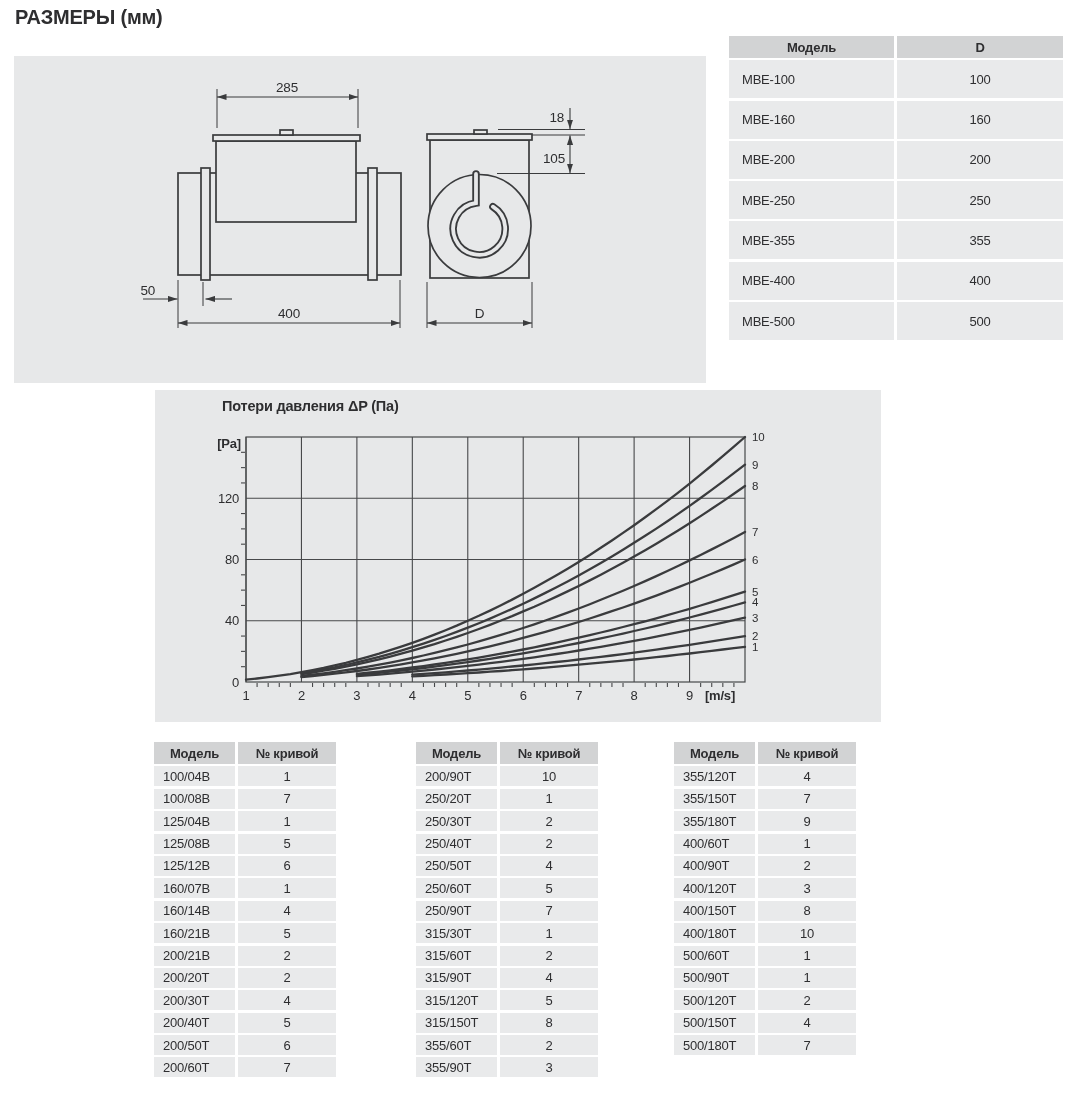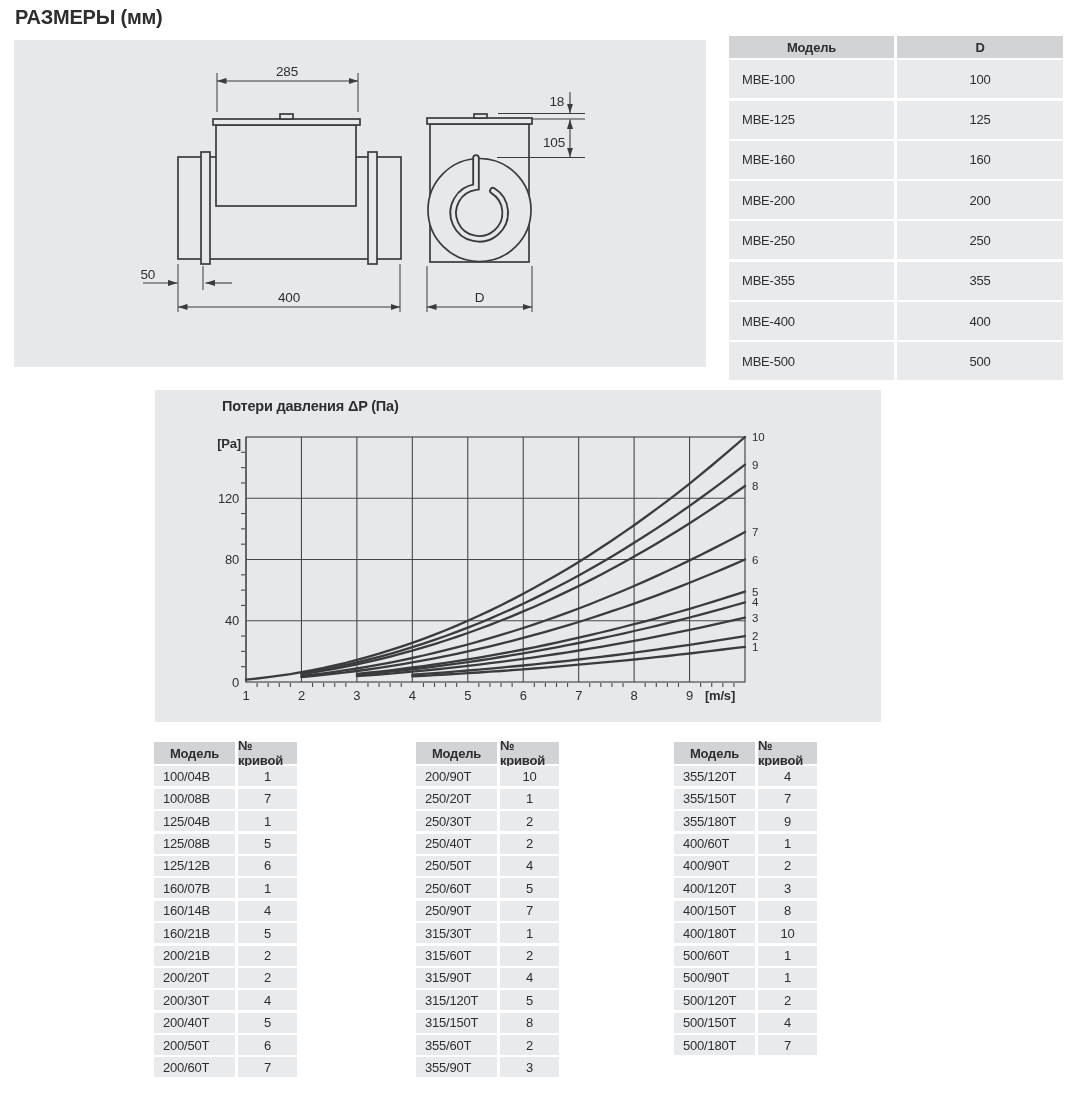--- a/index.html
+++ b/index.html
@@ -3,21 +3,21 @@
 <meta charset="utf-8">
 <style>
   html,body{margin:0;padding:0;}
   body{
     width:1071px;height:1099px;position:relative;background:#ffffff;
     font-family:"Liberation Sans","DejaVu Sans",sans-serif;color:#2e2e30;
     overflow:hidden;letter-spacing:-0.2px;
   }
   #heading{position:absolute;left:15px;top:6px;font-size:20px;font-weight:bold;}
   .panel{position:absolute;background:#e7e8e9;}
-  #panel-drawing{left:14px;top:40px;width:692px;height:327px;}
+  #panel-drawing{left:14px;top:56px;width:692px;height:327px;}
   #panel-chart{left:155px;top:390px;width:690px;height:332px;padding-left:36px;}
   #panel-drawing svg,#panel-chart svg{position:absolute;left:0;top:0;}
   .chart-title{position:absolute;left:67px;top:8px;font-size:14.5px;font-weight:bold;}
 
   
   .shape{fill:#e7e8e9;stroke:#3a3b3d;stroke-width:1.7;}
   .ext{stroke:#3a3b3d;stroke-width:1;fill:none;}
   .dim{stroke:#3a3b3d;stroke-width:1.1;fill:none;}
   .dimtxt{font-size:13.5px;fill:#2e2e30;}
   .tube-dark{fill:none;stroke:#3a3b3d;stroke-width:7.5;stroke-linecap:round;}
@@ -34,21 +34,21 @@
 
   
   .dtable{position:absolute;display:flex;flex-direction:column;gap:2.4px;}
   .t-wide{gap:2.3px;}
   .trow{display:flex;gap:3px;height:20px;}
   .t-wide .trow{height:38px;}
   .trow.thead{height:22px;}
   .trow>div{background:#e9eaeb;display:flex;align-items:center;font-size:13px;box-sizing:border-box;}
   .thead>div{background:#d2d3d4;font-weight:bold;justify-content:center;}
   .c-model{justify-content:flex-start;padding-left:9px;width:81px;}
-  .c-val{justify-content:center;width:59px;}
+  .c-val{justify-content:center;width:98px;}
   .t-wide .c-model{width:165px;padding-left:13px;}
   .t-wide .c-val{width:166px;}
   .thead>.c-model{padding-left:0;justify-content:center;}
   #table-model-d{left:729px;top:36px;}
   #curve-table-1{left:154px;top:742px;}
   #curve-table-2{left:416px;top:742px;}
   #curve-table-3{left:674px;top:742px;}
 </style>
 </head>
 <body>
@@ -107,24 +107,20 @@
 </div>
 
 <div id="table-model-d" class="dtable t-wide">
   <div class="trow thead">
     <div class="c-model">Модель</div>
     <div class="c-val">D</div>
   </div>
 <div class="trow">
       <div class="c-model">MBE-100</div>
       <div class="c-val">100</div>
-    </div>
-    <div class="trow">
-      <div class="c-model">MBE-125</div>
-      <div class="c-val">125</div>
     </div>
     <div class="trow">
       <div class="c-model">MBE-160</div>
       <div class="c-val">160</div>
     </div>
     <div class="trow">
       <div class="c-model">MBE-200</div>
       <div class="c-val">200</div>
     </div>
     <div class="trow">

